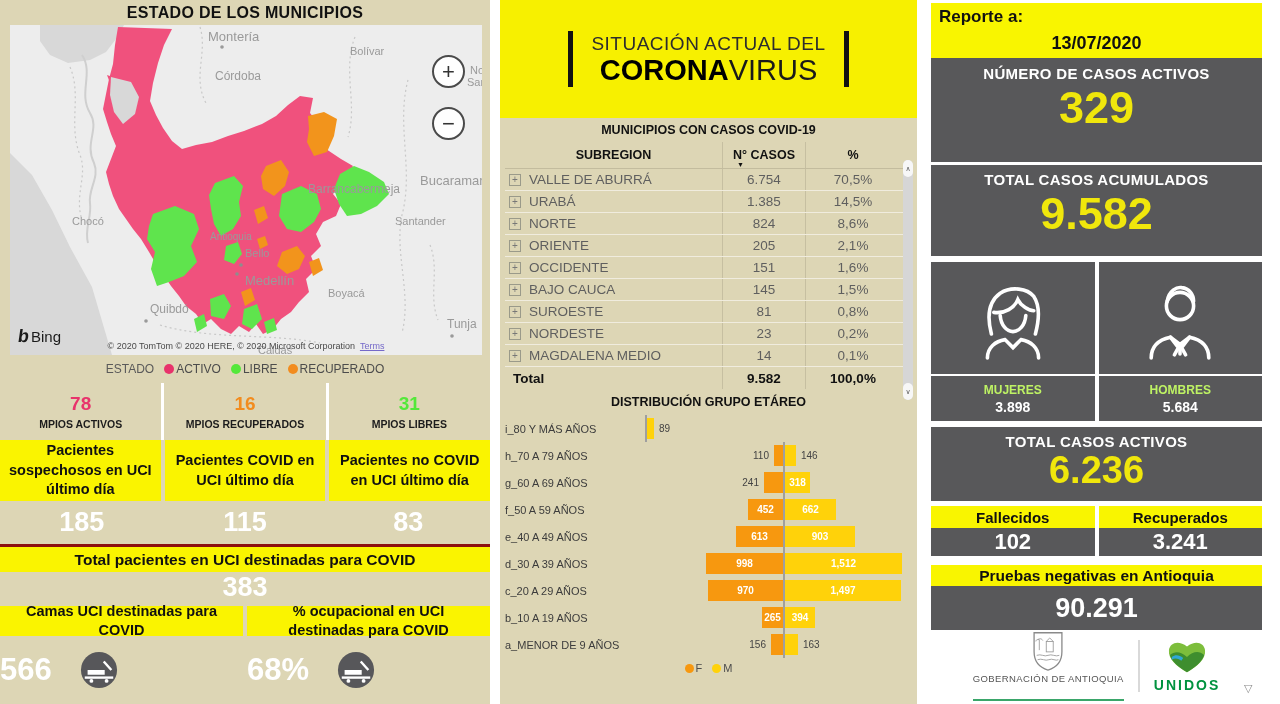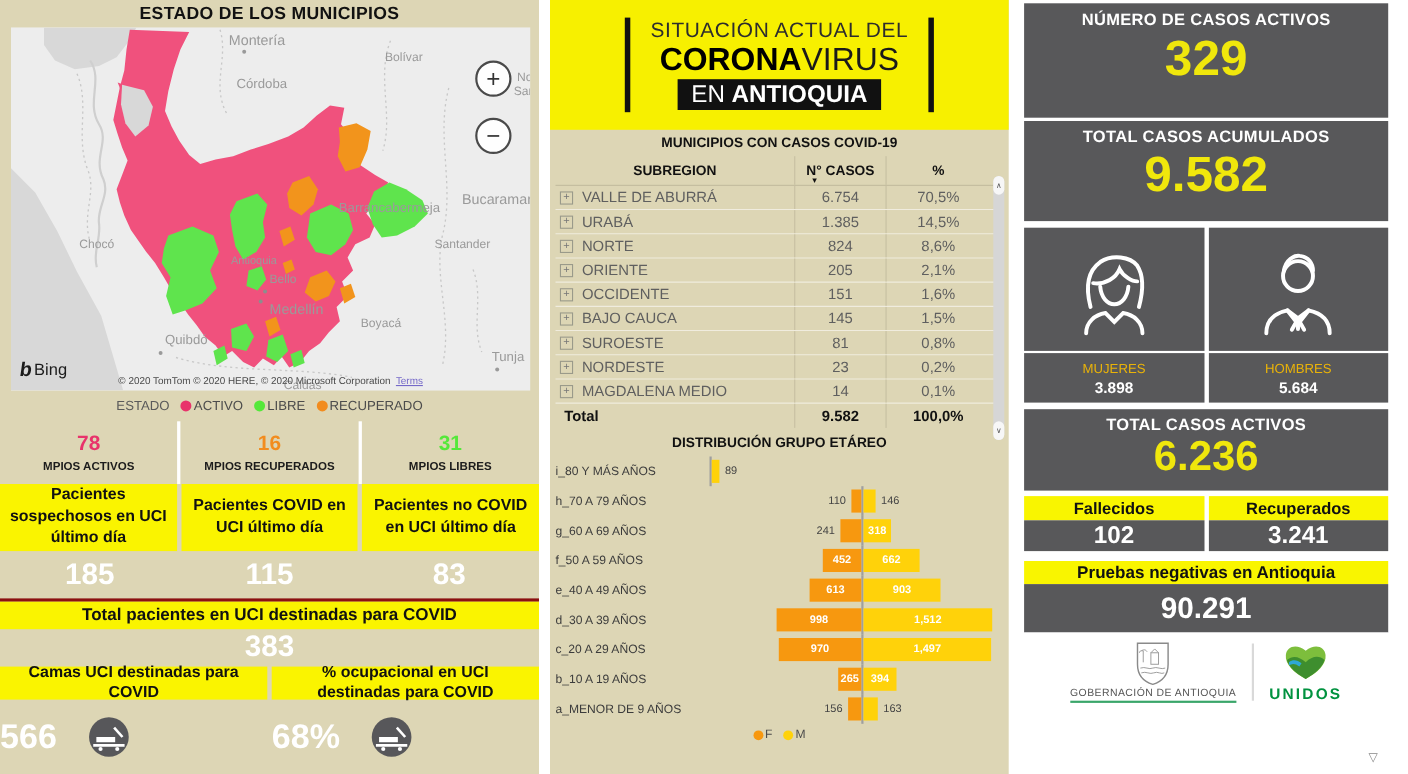--- a/index.html
+++ b/index.html
@@ -113,33 +113,33 @@
   .report-date { text-align:center; font-weight:bold; font-size:18px; color:#111; margin-top:6px; }
   .gray { background:#58585A; }
   .box-newcases { height:104px; display:flex; flex-direction:column; align-items:center; padding-top:7px; }
   .glabel { color:#fff; font-weight:bold; font-size:15px; letter-spacing:.3px; }
   .gnum { color:#F0E70C; font-weight:bold; font-size:45px; line-height:1.15; }
   .box-total { height:91px; margin-top:3px; display:flex; flex-direction:column; align-items:center; padding-top:6px; }
   .gender-row { display:flex; gap:4px; margin-top:6px; height:159px; }
   .gender-card { flex:1; display:flex; flex-direction:column; }
   .gc-icon { background:#58585A; flex:1; display:flex; align-items:center; justify-content:center; }
   .gc-info { background:#58585A; margin-top:2px; height:45px; display:flex; flex-direction:column; align-items:center; justify-content:center; gap:2px; }
-  .gc-label { color:#eab308; font-weight:normal; font-size:12px; }
+  .gc-label { color:#bef264; font-weight:bold; font-size:12px; }
   .gc-value { color:#fff; font-weight:bold; font-size:14px; }
   .box-active { height:74px; margin-top:6px; display:flex; flex-direction:column; align-items:center; padding-top:6px; }
   .gnum2 { color:#F0E70C; font-weight:bold; font-size:38px; line-height:1.1; }
   .fr-row { display:flex; gap:4px; margin-top:5px; }
   .fr-col { flex:1; }
   .fr-head { background:#F9F500; height:22px; display:flex; align-items:center; justify-content:center; font-weight:bold; font-size:15px; color:#111; }
   .fr-val { background:#58585A; height:28px; display:flex; align-items:center; justify-content:center; color:#fff; font-weight:bold; font-size:22px; }
   .neg-head { margin-top:9px; background:#F9F500; height:21px; display:flex; align-items:center; justify-content:center; font-weight:bold; font-size:15.5px; color:#111; }
   .neg-val { background:#58585A; height:44px; display:flex; align-items:center; justify-content:center; color:#fff; font-weight:bold; font-size:27px; }
   .footer { display:flex; align-items:center; justify-content:center; gap:14px; padding-top:5px; height:66px; background:#fff; }
   .gov { display:flex; flex-direction:column; align-items:center; }
-  .gov-text { font-size:9.5px; color:#555; letter-spacing:.4px; border-bottom:2px solid #3aa66a; padding-bottom:1px; margin-top:2px; }
+  .gov-text { font-size:9.5px; color:#555; letter-spacing:.4px; border-bottom:2px solid #3aa66a; padding-bottom:15px; margin-top:2px; }
   .footer-div { width:2px; height:52px; background:#d9d9d9; }
   .unidos { display:flex; flex-direction:column; align-items:center; }
   .unidos-text { font-size:14px; font-weight:bold; color:#00923F; letter-spacing:2px; margin-top:1px; }
   .filter-glyph { position:absolute; left:1244px; top:682px; font-size:11px; color:#888; }
 </style>
 </head>
 <body>
 
 <div class="page">
 
@@ -294,21 +294,20 @@
     </div>
   </section>
 
   <section class="center-panel">
     <div class="logo-band">
       <div class="logo-box">
         <div class="logo-bar"></div>
         <div class="logo-mid">
           <div class="logo-l1">SITUACIÓN ACTUAL DEL</div>
           <div class="logo-l2"><b>CORONA</b><span>VIRUS</span></div>
-          <div class="logo-l3"><span>EN </span><b>ANTIOQUIA</b></div>
         </div>
         <div class="logo-bar"></div>
       </div>
     </div>
 
     <div class="table-title">MUNICIPIOS CON CASOS COVID-19</div>
 
     <div class="mtable">
       <div class="thead">
         <div class="tc c1">SUBREGION</div>
@@ -552,20 +551,24 @@
           </span>
         <span class="leg-item">
             <span class="dot dot-m"></span>
             <span>M</span>
           </span>
       </div>
     </div>
   </section>
 
   <section class="right-panel">
+    <div class="report-box">
+      <div class="report-label">Reporte a:</div>
+      <div class="report-date">13/07/2020</div>
+    </div>
 
     <div class="gray box-newcases">
       <div class="glabel">NÚMERO DE CASOS ACTIVOS</div>
       <div class="gnum">329</div>
     </div>
 
     <div class="gray box-total">
       <div class="glabel">TOTAL CASOS ACUMULADOS</div>
       <div class="gnum">9.582</div>
     </div>

